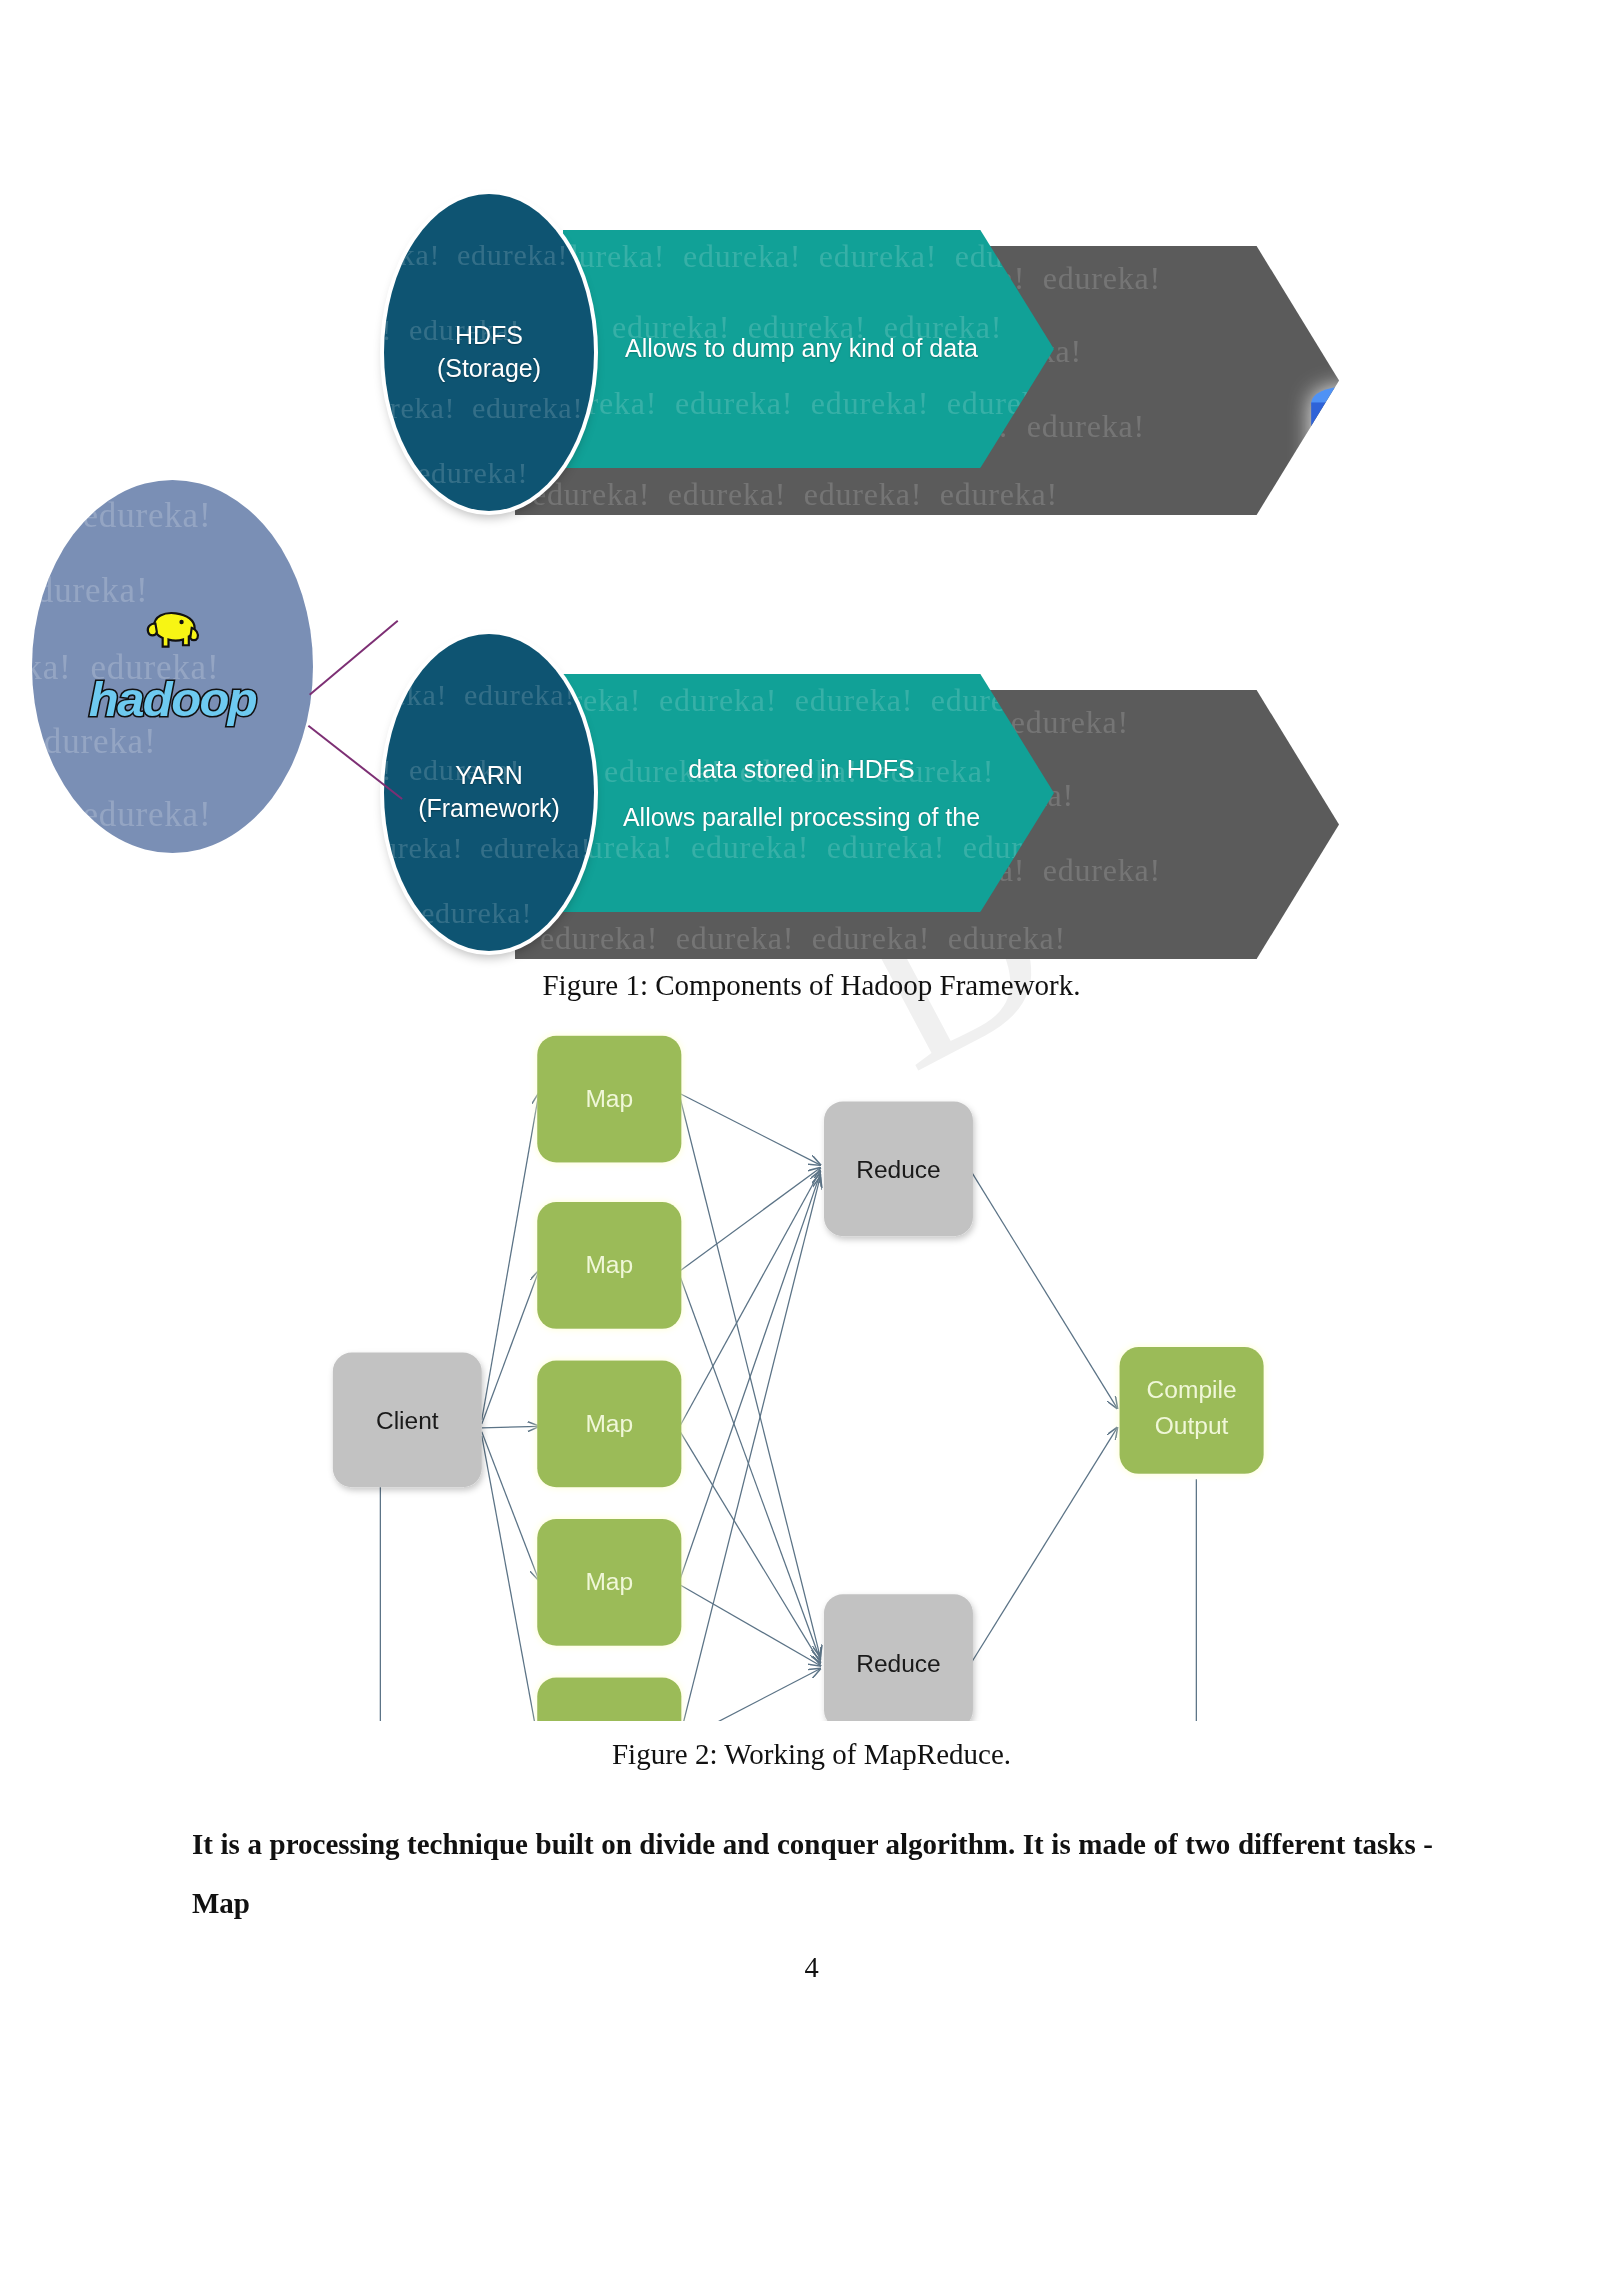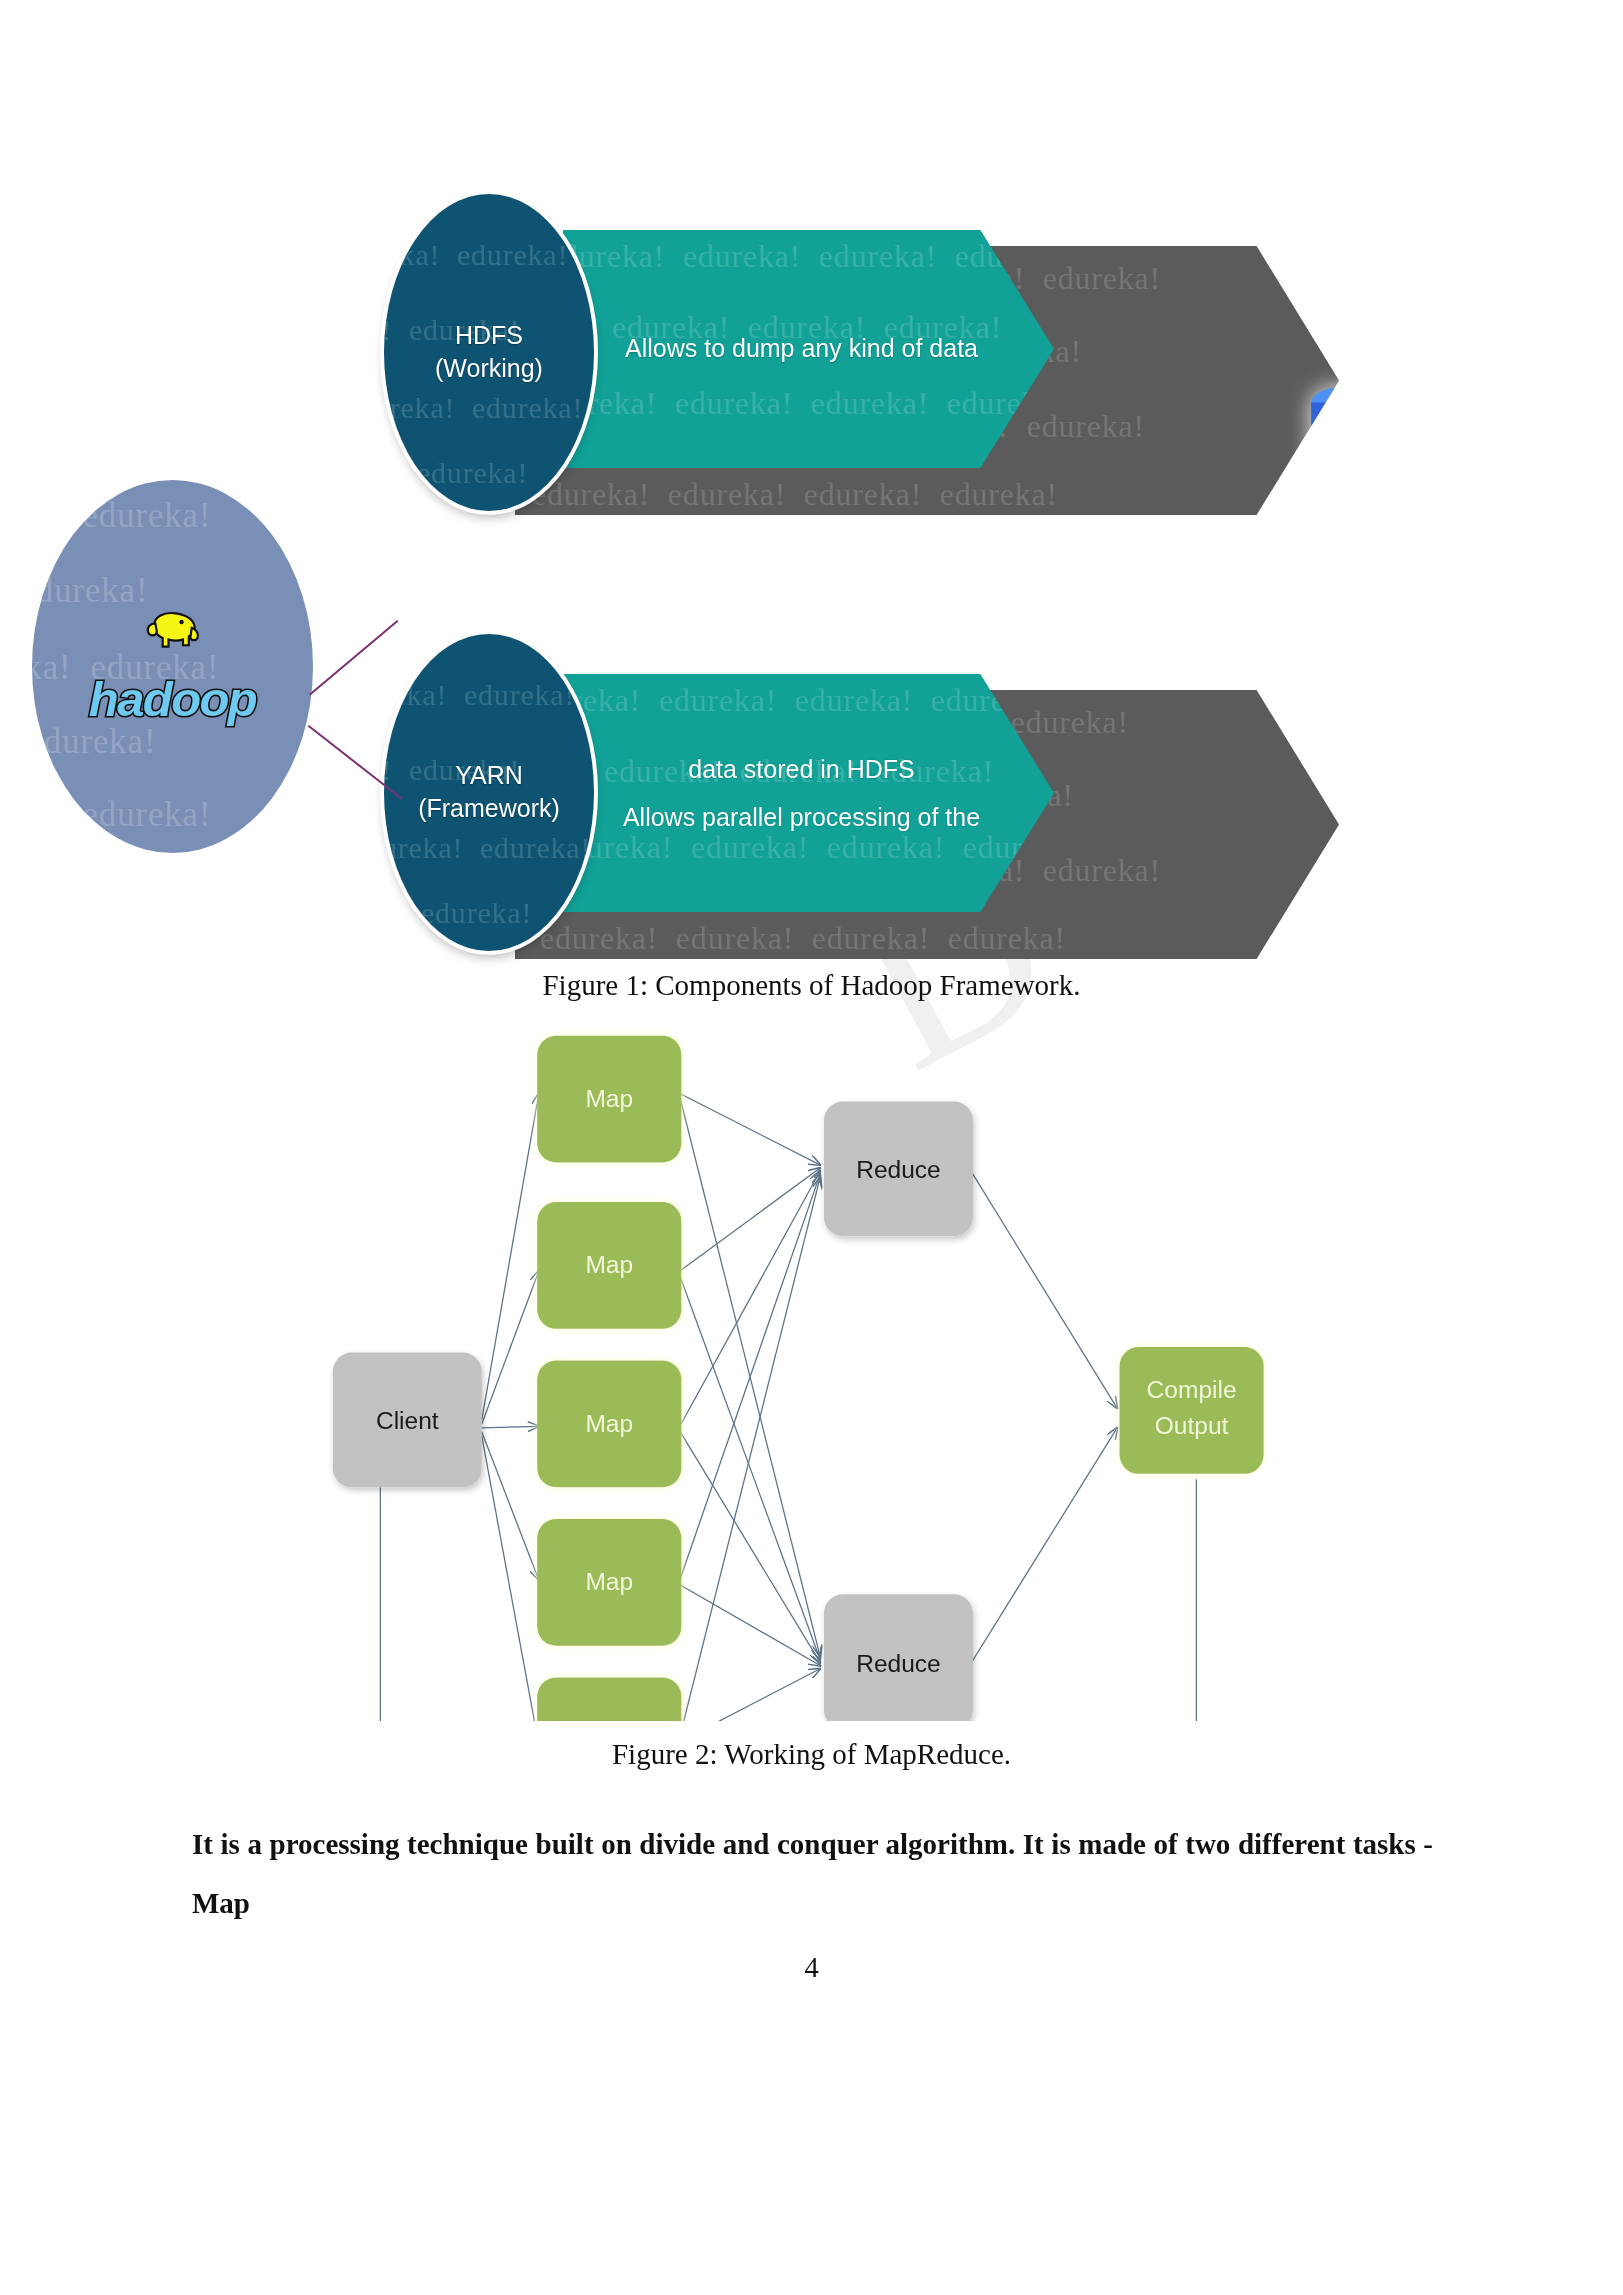--- a/index.html
+++ b/index.html
@@ -296,21 +296,21 @@
 
   <div class="oval o1">
     <div class="wm-layer">
       <div class="wm-row" style="left:-55px; top:44px; font-size:30px;">edureka!&nbsp;&nbsp;edureka!</div>
       <div class="wm-row" style="left:-103px; top:119px; font-size:30px;">edureka!&nbsp;&nbsp;edureka!</div>
       <div class="wm-row" style="left:-40px; top:197px; font-size:30px;">edureka!&nbsp;&nbsp;edureka!</div>
       <div class="wm-row" style="left:-95px; top:262px; font-size:30px;">edureka!&nbsp;&nbsp;edureka!</div>
     </div>
     <div class="oval-label">
       <div>HDFS</div>
-      <div>(Working)</div>
+      <div>(Storage)</div>
     </div>
   </div>
 
   <div class="oval o2">
     <div class="wm-layer">
       <div class="wm-row" style="left:-48px; top:44px; font-size:30px;">edureka!&nbsp;&nbsp;edureka!</div>
       <div class="wm-row" style="left:-103px; top:119px; font-size:30px;">edureka!&nbsp;&nbsp;edureka!</div>
       <div class="wm-row" style="left:-32px; top:197px; font-size:30px;">edureka!&nbsp;&nbsp;edureka!</div>
       <div class="wm-row" style="left:-91px; top:262px; font-size:30px;">edureka!&nbsp;&nbsp;edureka!</div>
     </div>

